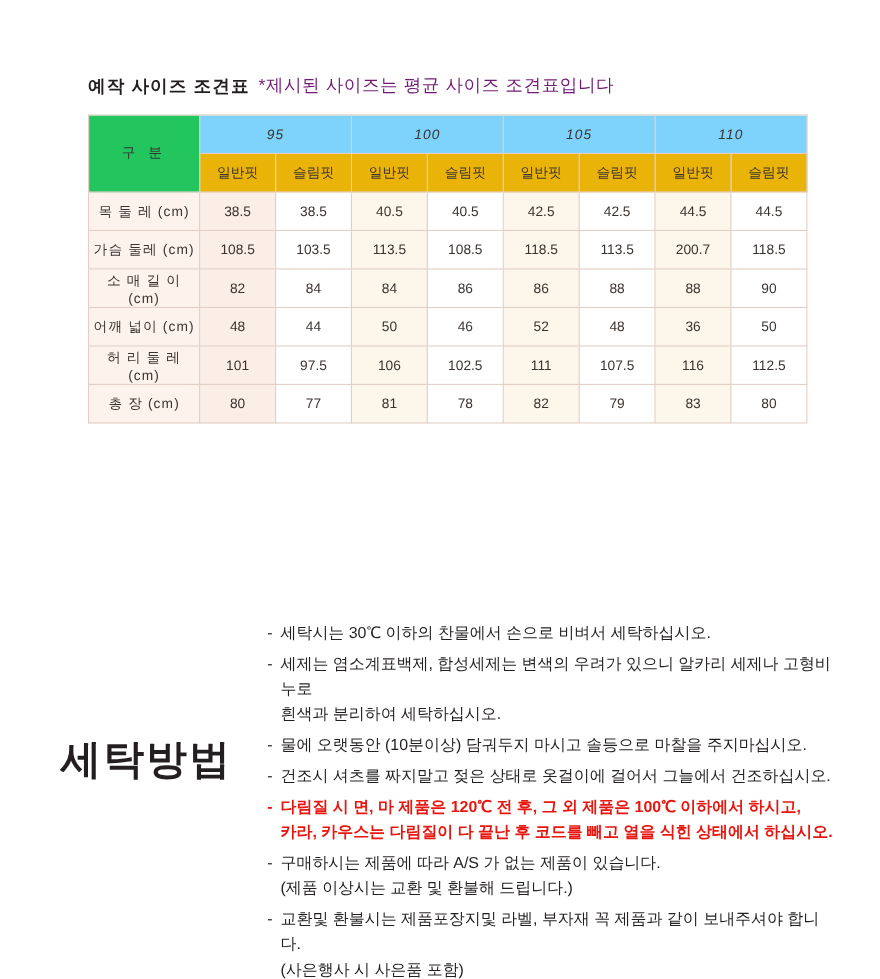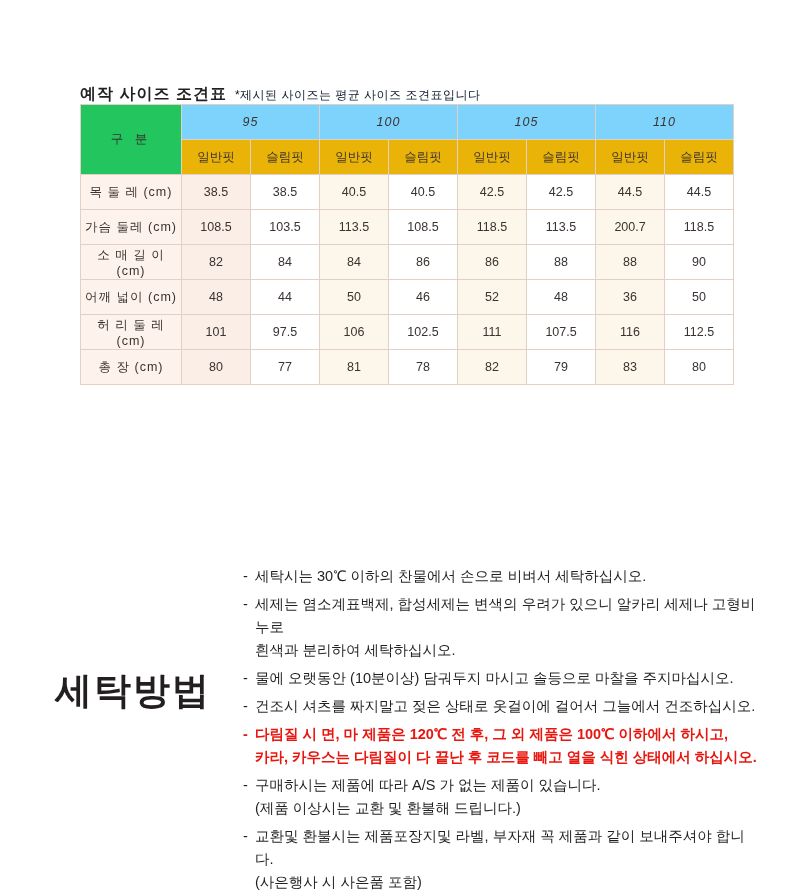--- a/index.html
+++ b/index.html
@@ -19,35 +19,35 @@
   
   .size-section {
     position: absolute;
     left: 0;
     top: 0;
     width: 800px;
   }
   .chart-title-row {
     position: absolute;
     left: 80px;
-    top: 84px;
+    top: 68px;
     display: flex;
     align-items: flex-end;
     gap: 8px;
     white-space: nowrap;
   }
   .chart-title {
     font-size: 16px;
     font-weight: bold;
     letter-spacing: 1px;
     color: #231f20;
   }
   .chart-note {
-    font-size: 12px;
-    color: #0f172a;
+    font-size: 16px;
+    color: #701a75;
     letter-spacing: 0.5px;
     padding-bottom: 1px;
   }
 
   table.size-table {
     position: absolute;
     left: 80px;
     top: 104px;
     width: 653px;
     border-collapse: collapse;

